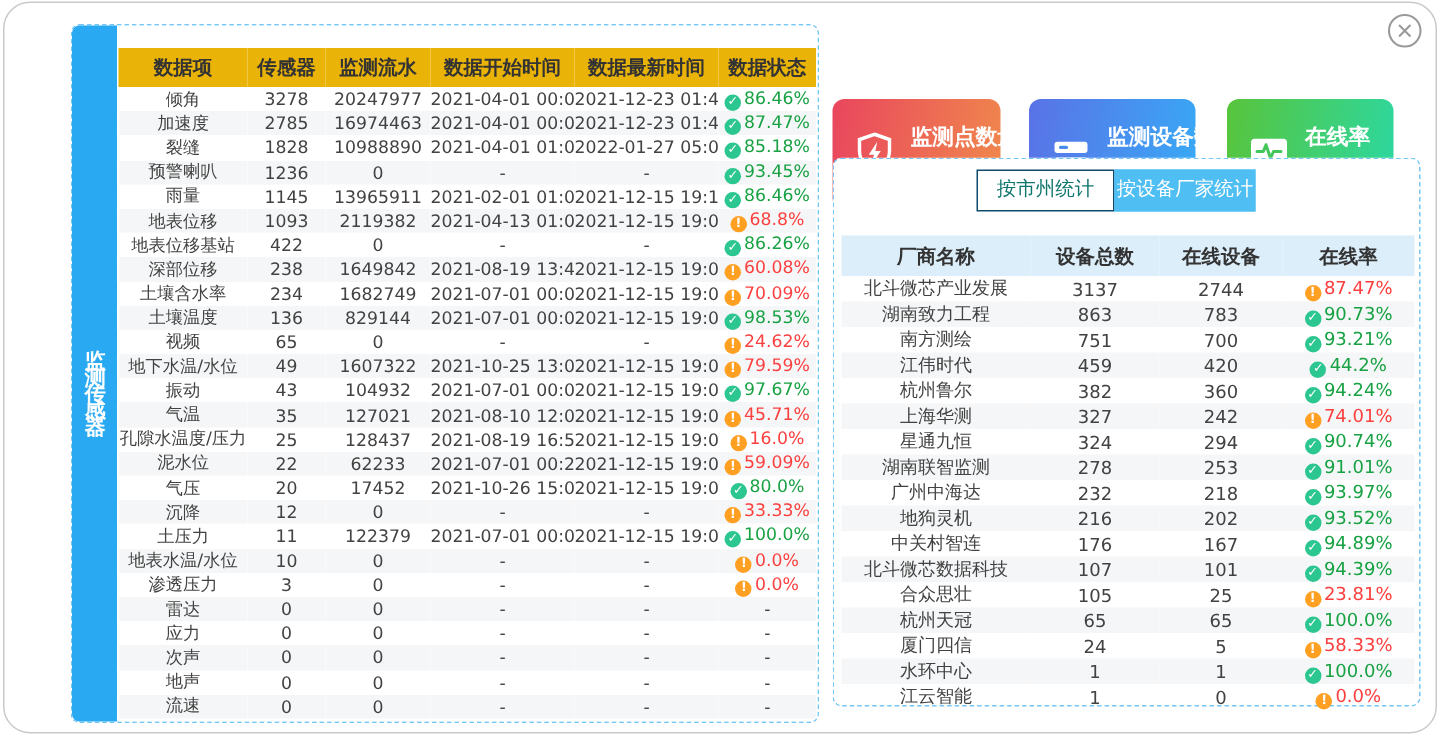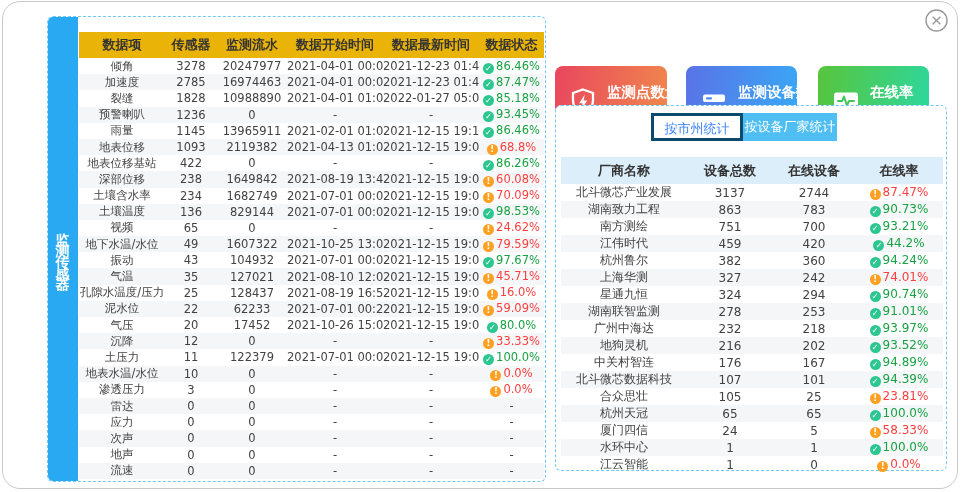--- a/index.html
+++ b/index.html
@@ -27,21 +27,21 @@
   .card-blue  { left:683px; width:111px; background:linear-gradient(100deg,#5a72e6,#38aaf6); }
   .card-green { left:815px; width:111px; background:linear-gradient(100deg,#58c43b,#2cd8a2); }
   .card-icon { width:32px; height:32px; flex:0 0 32px; margin-right:8px; }
   .card-title { font-size:14.5px; font-weight:600; line-height:19px; white-space:nowrap; }
   .card-value { font-size:16px; font-weight:600; line-height:21px; }
   
   .vendor-panel { position:absolute; left:552px; top:103px; width:392px; height:366px;
                   border:1px dashed #74c7f5; border-radius:6px; background:#fff; }
   .tabs { position:absolute; left:95px; top:7px; display:flex; }
   .tab { height:28px; line-height:26px; font-size:13px; text-align:center; cursor:pointer; }
-  .tab-inactive { width:92px; background:#fff; border:3px solid #0c4a6e; color:#3b82f6; }
+  .tab-inactive { width:92px; background:#fff; border:1px solid #0c4a6e; color:#0f766e; }
   .tab-active   { width:94px; background:#4fbef2; border:1px solid #4fbef2; color:#fff; }
   .vendor-table { position:absolute; left:5px; top:51px; width:382px; }
   .vendor-table th { height:27px; background:#dceef9; color:#333; font-size:13px; font-weight:600; white-space:nowrap; }
   .vendor-table td { height:16.4px; font-size:12px; color:#424242; text-align:center; white-space:nowrap; }
   .vendor-table tbody tr:nth-child(even) { background:#f5f6f7; }
   
   .sicon { display:inline-block; width:11px; height:11px; border-radius:50%; color:#fff;
            font-size:8.5px; line-height:11px; text-align:center; font-weight:bold;
            margin-right:2px; vertical-align:-1px; }
   .sicon.ok   { background:#2cc690; }

